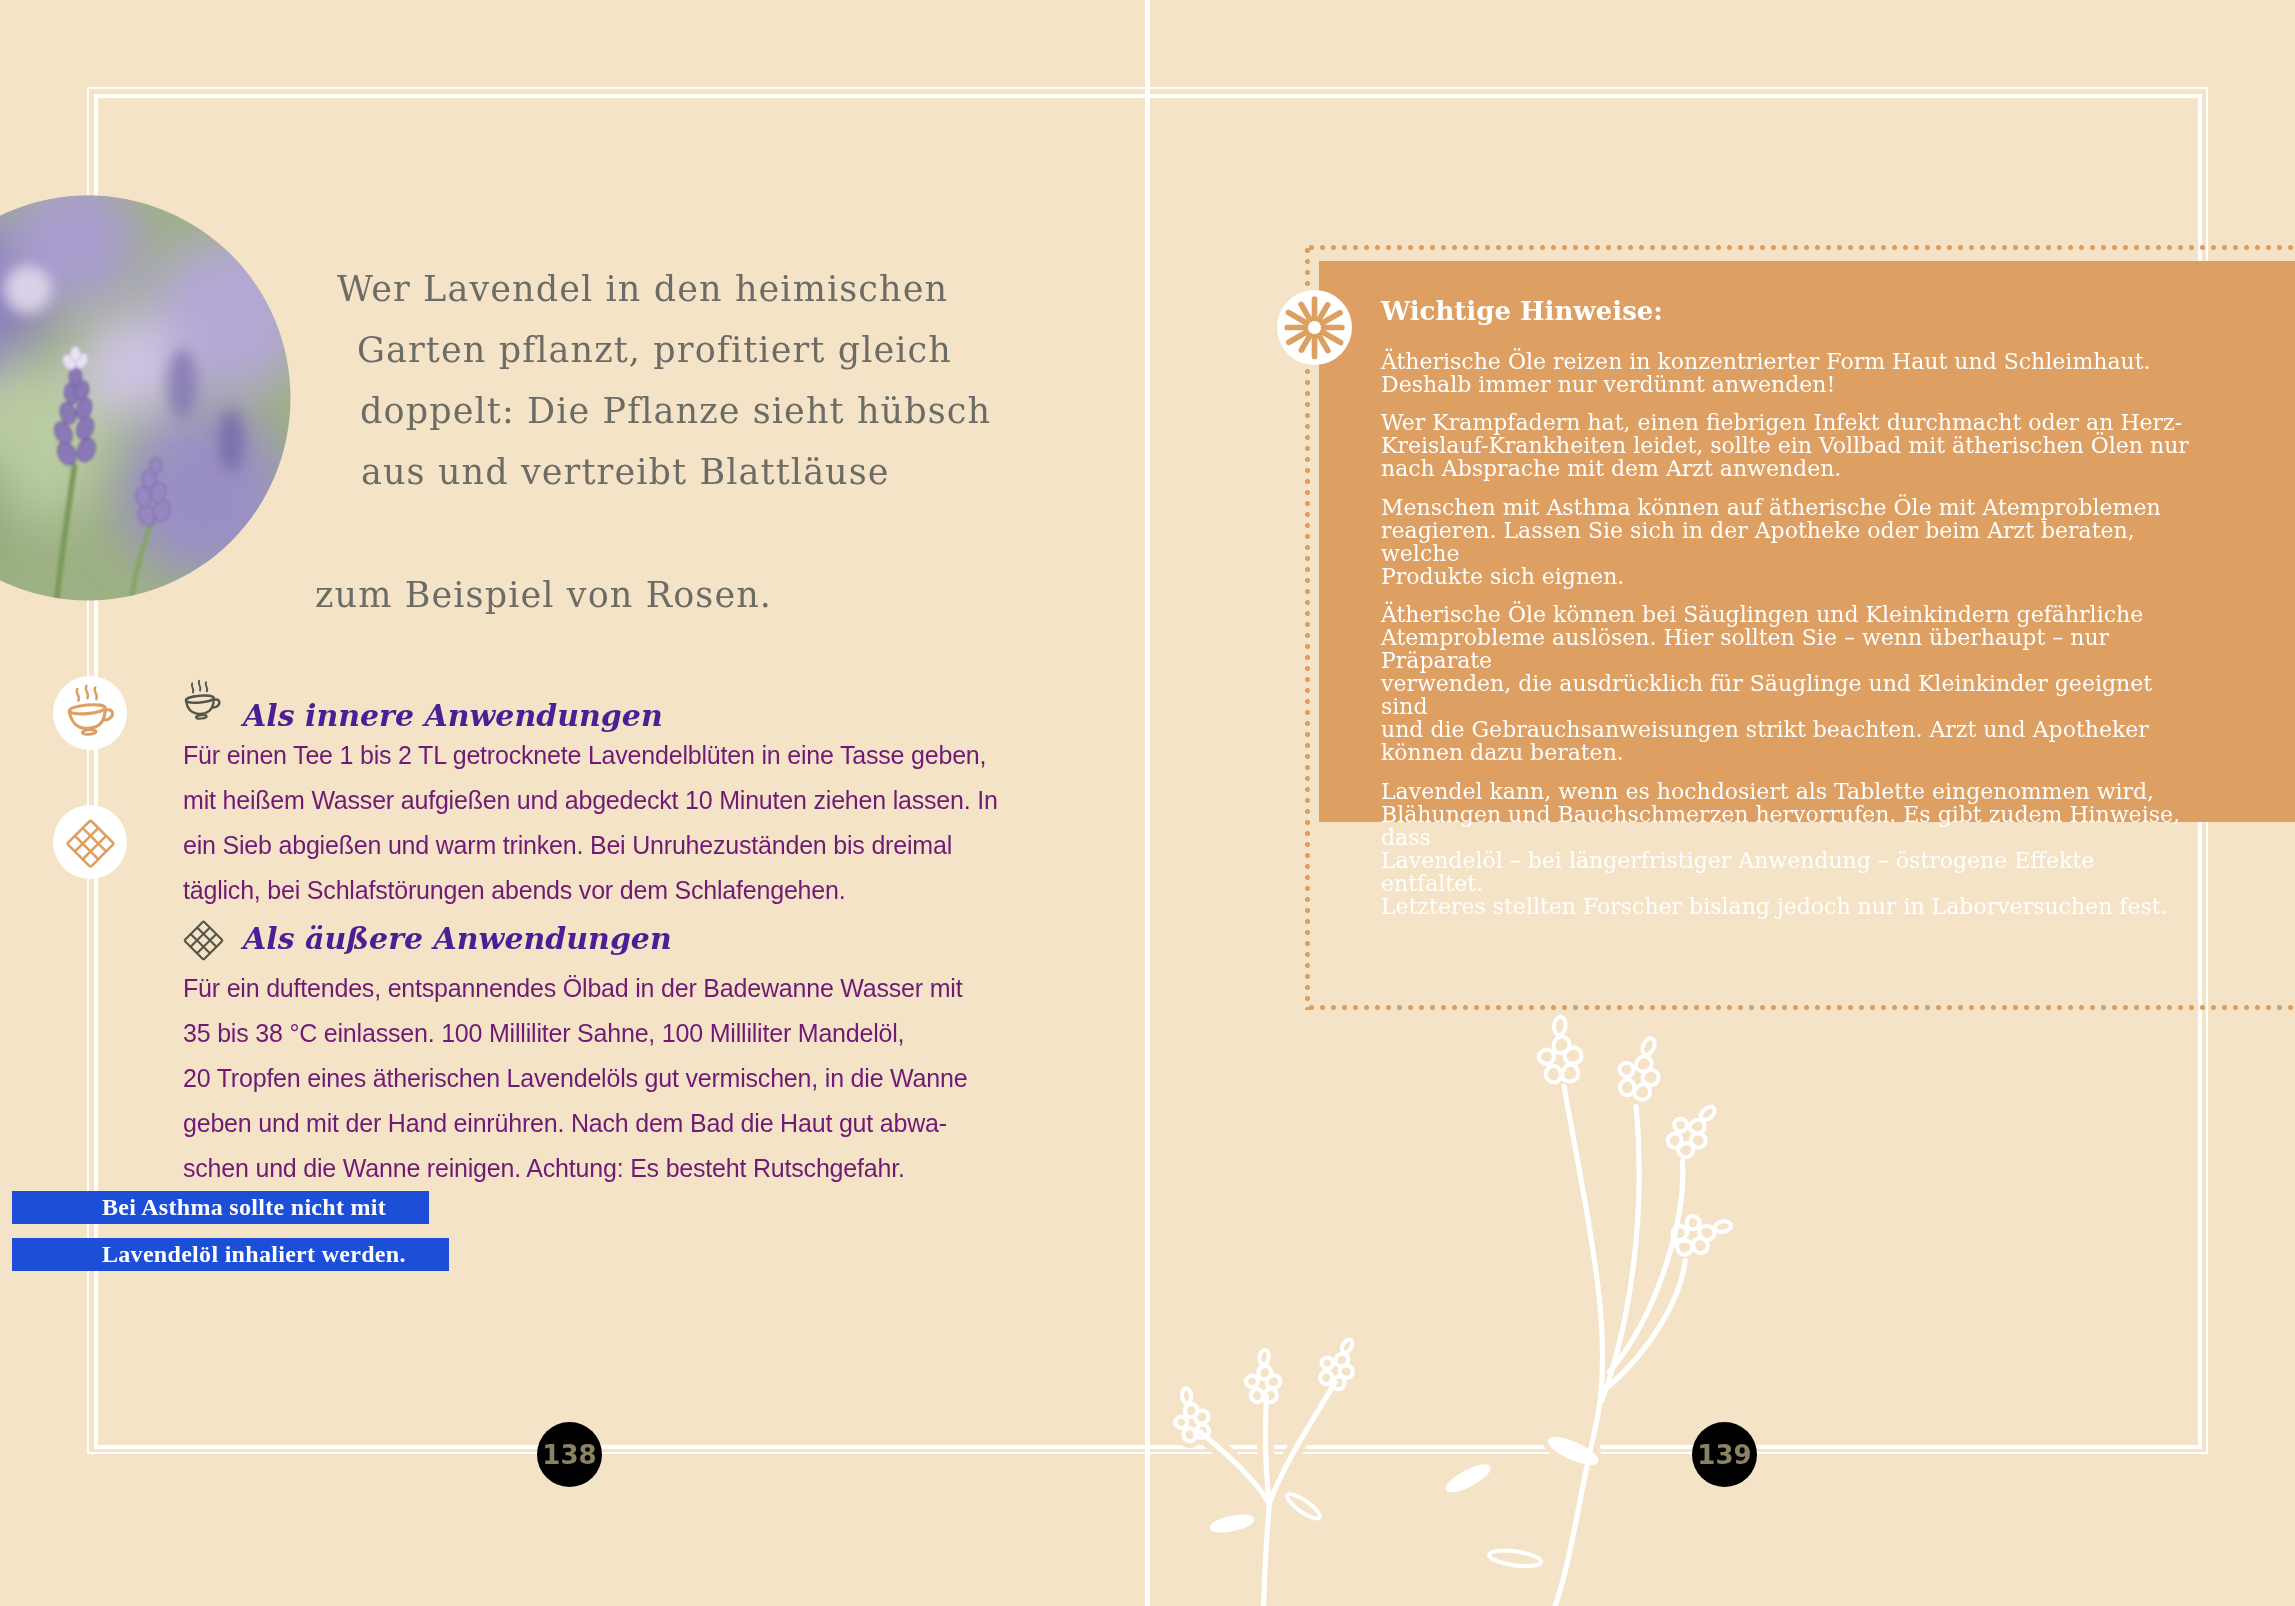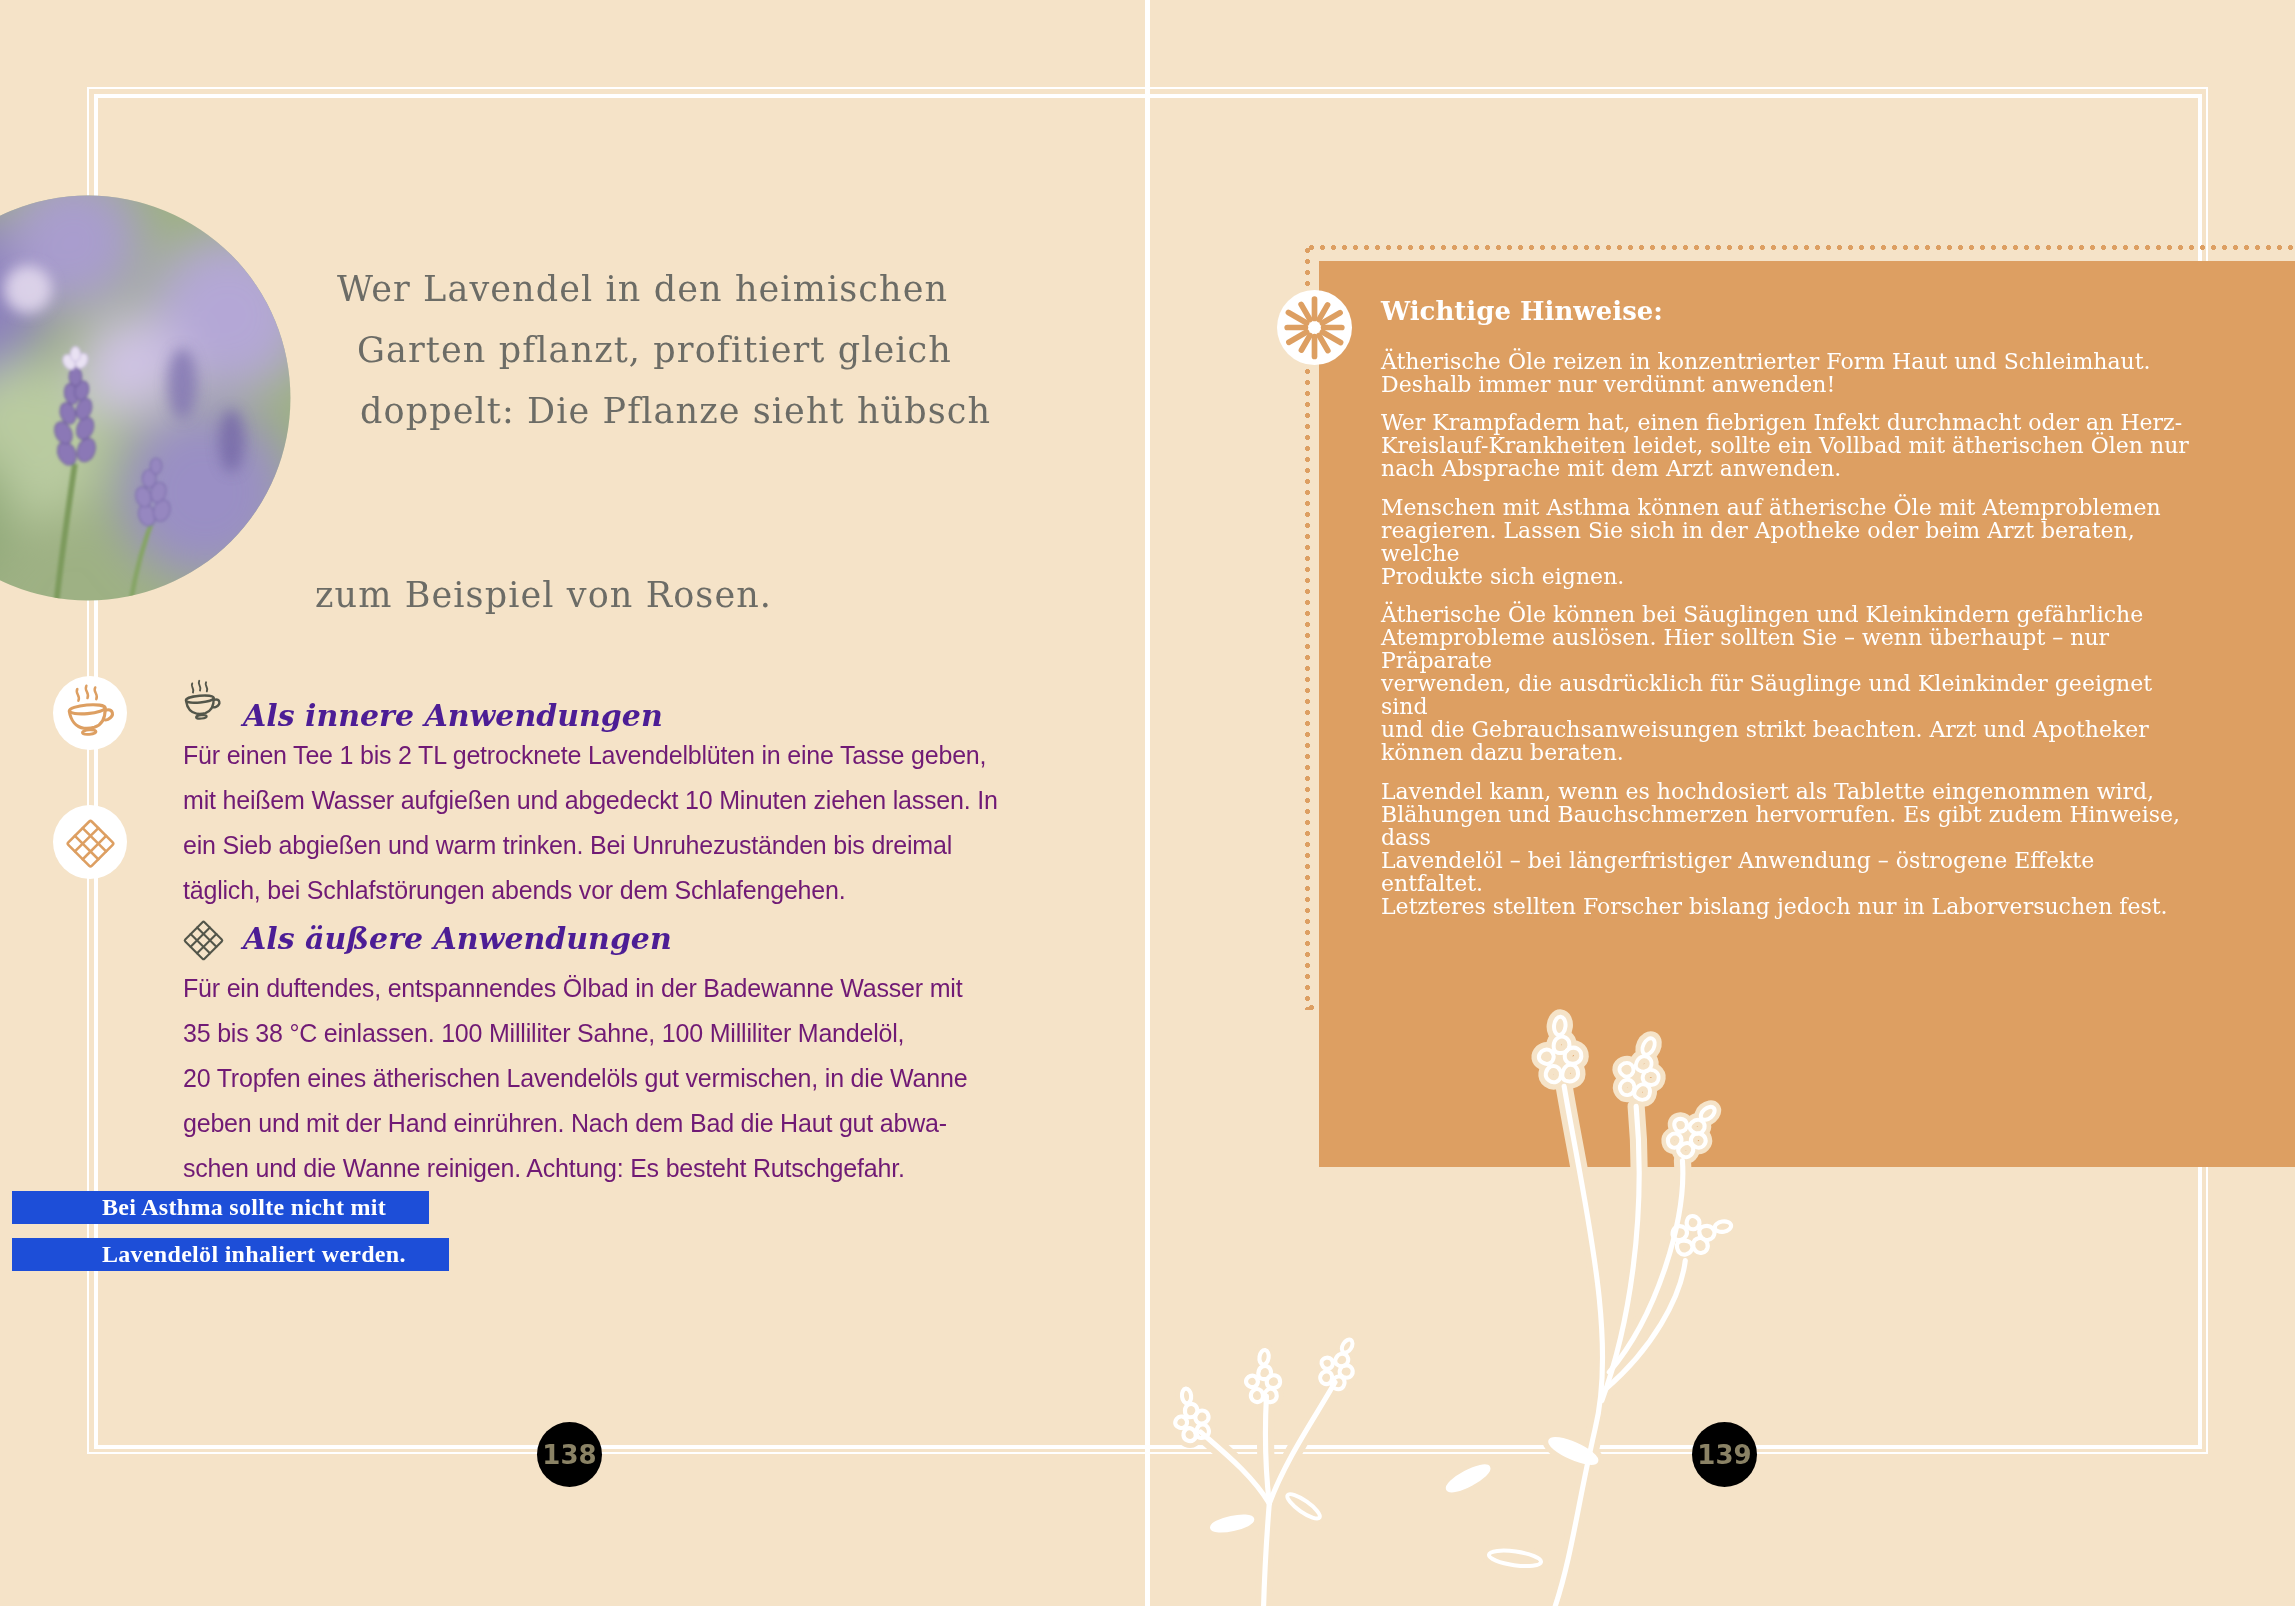--- a/index.html
+++ b/index.html
@@ -33,21 +33,21 @@
   
   .dots-h{position:absolute;height:5.1px;
           background-image:radial-gradient(circle,#dd9f62 0 2.3px,rgba(221,159,98,0) 2.6px);
           background-size:11px 5.1px;background-repeat:repeat-x;}
   .dots-v{position:absolute;width:5.1px;
           background-image:radial-gradient(circle,#dd9f62 0 2.3px,rgba(221,159,98,0) 2.6px);
           background-size:5.1px 11px;background-repeat:repeat-y;}
   .dots-top{left:1306px;top:245px;width:990px}
   .dots-bottom{left:1306px;top:1005px;width:990px}
   .dots-left{left:1305px;top:245px;height:765px}
-  .notes-box{position:absolute;left:1319px;top:261px;width:976px;height:906px;background:#dd9f62;
+  .notes-box{position:absolute;left:1319px;top:261px;width:976px;height:561px;background:#dd9f62;
              box-sizing:border-box;padding:35px 97px 0 62px;}
   .notes-title{font-family:"DejaVu Serif",serif;font-weight:700;font-size:26px;color:#fff;
                margin:0 0 24px 0;}
   .notes-para{font-family:"DejaVu Serif",serif;font-size:22px;line-height:23px;color:#fff;
               margin:0 0 15.4px 0;white-space:pre-line;}
   .starburst{position:absolute;left:1277px;top:290px;width:75px;height:75px;border-radius:50%;
              background:#fff;display:flex;align-items:center;justify-content:center;}
   .lavender-art{position:absolute;left:1115px;top:972px;}
   
   .pagenum{position:absolute;width:65px;height:65px;background:#000000;border-radius:50%;
@@ -123,20 +123,21 @@
           <ellipse cx="344" cy="290" rx="10" ry="14" transform="rotate(28 344 290)"></ellipse>
           <ellipse cx="333" cy="278" rx="9" ry="13"></ellipse>
         </g>
       </g>
     </g>
   </svg>
 
   <div class="quote-line q0">Wer Lavendel in den heimischen</div>
   <div class="quote-line q1">Garten pflanzt, profitiert gleich</div>
   <div class="quote-line q2">doppelt: Die Pflanze sieht hübsch</div>
+  <div class="quote-line q3">aus und vertreibt Blattläuse</div>
   <div class="quote-line q5">zum Beispiel von Rosen.</div>
 
   <div class="margin-badge badge-tea">
     <svg width="62" height="62" viewBox="0 0 100 100" fill="none" stroke="#dd9f62" stroke-linecap="round" stroke-linejoin="round">
       <g transform="rotate(-5 46 50)">
         <path d="M33,10 c-5,7 5,11 0,19" stroke-width="4"></path>
         <path d="M48,6 c-5,8 5,12 0,20" stroke-width="4"></path>
         <path d="M62,10 c-5,7 5,11 0,19" stroke-width="4"></path>
         <ellipse cx="46" cy="44" rx="29" ry="7" stroke-width="5"></ellipse>
         <path d="M17,45 C18,60 26,71 38,74 C43,75 50,75 55,74 C67,71 74,60 75,45" stroke-width="5"></path>

